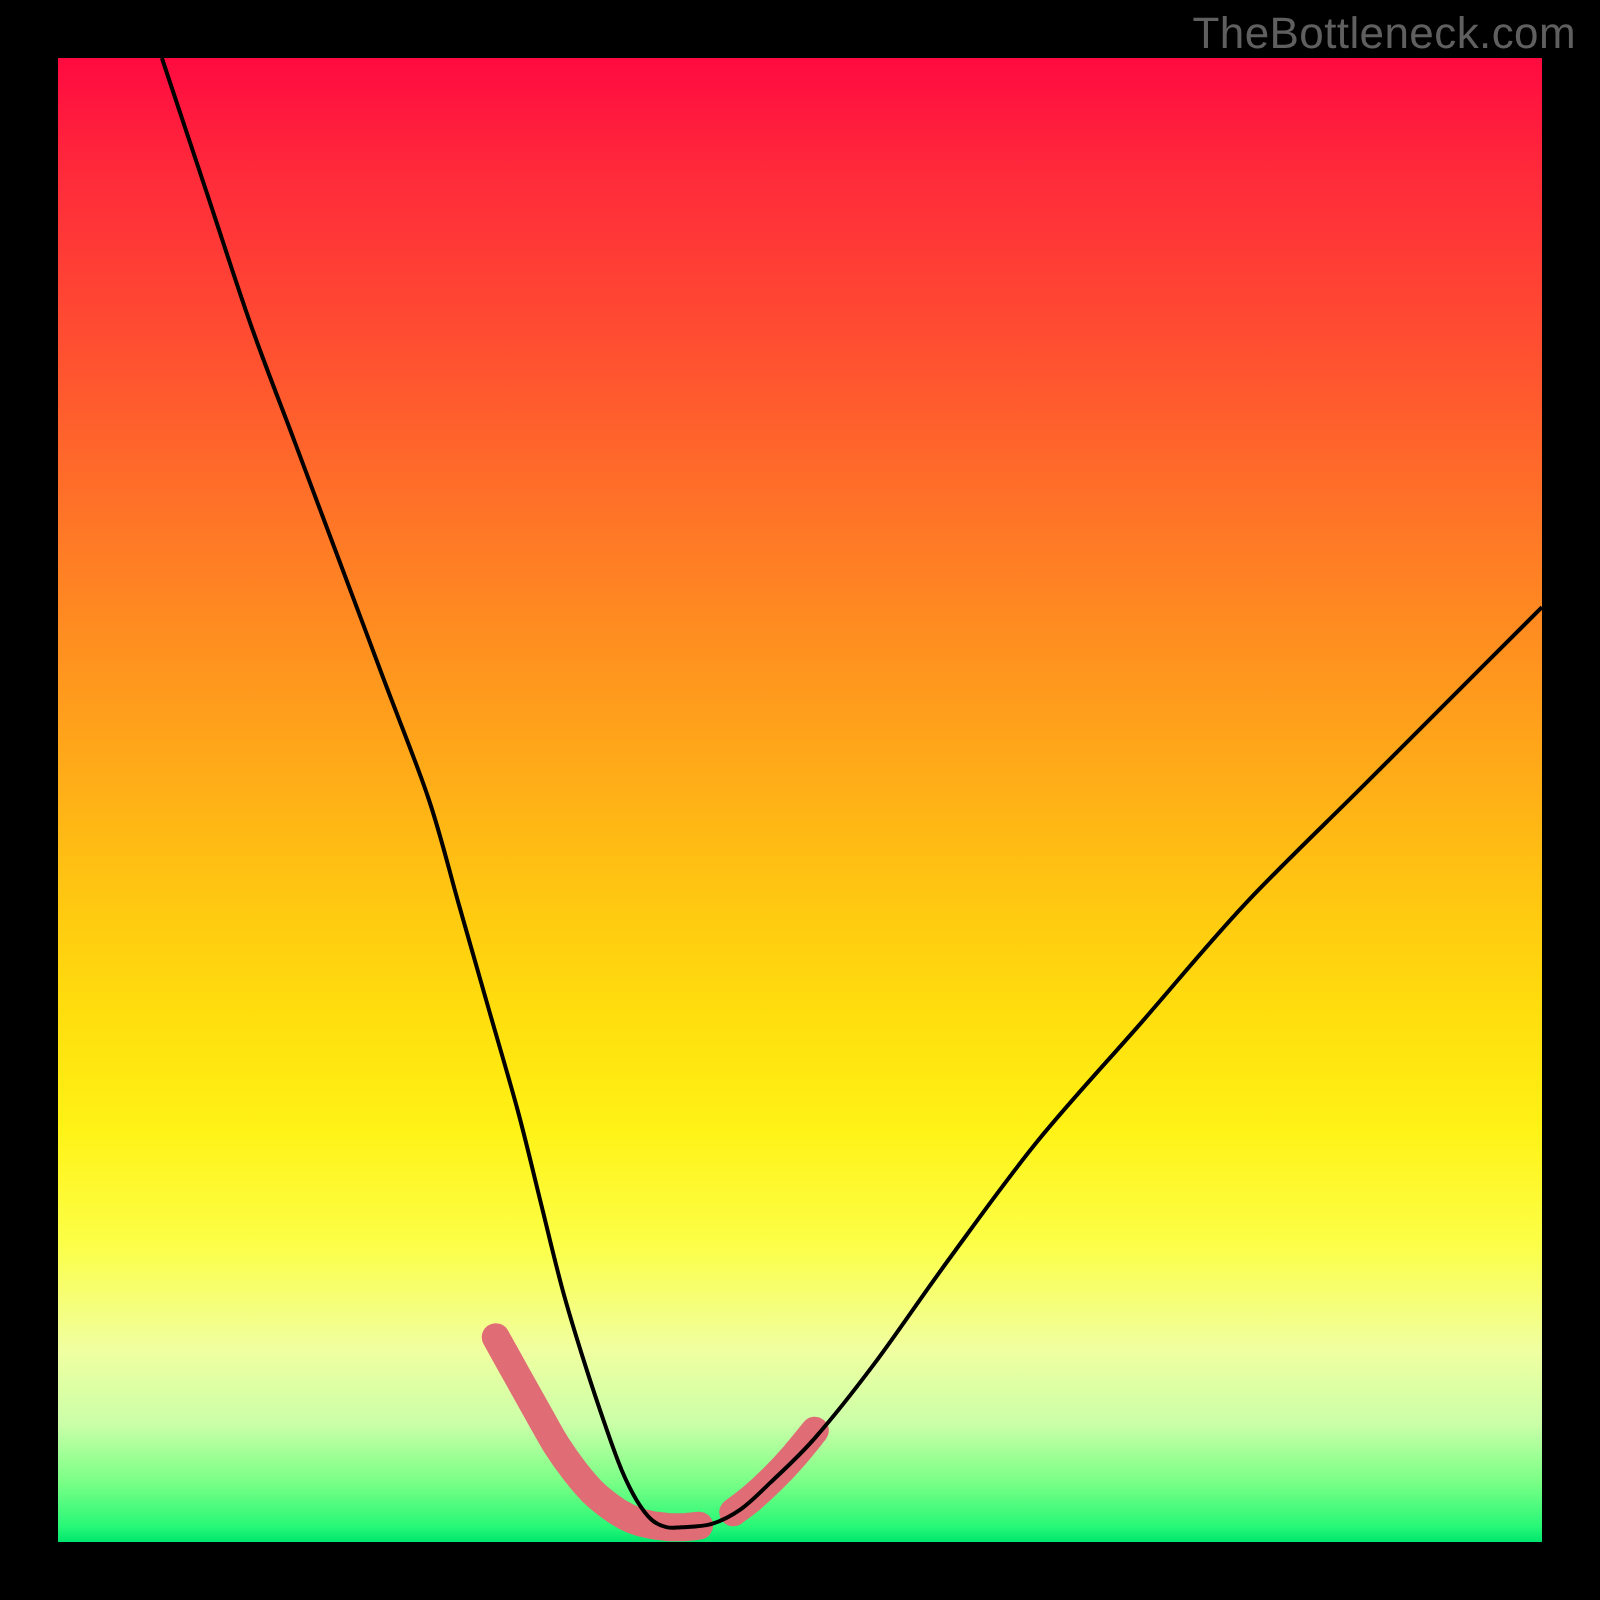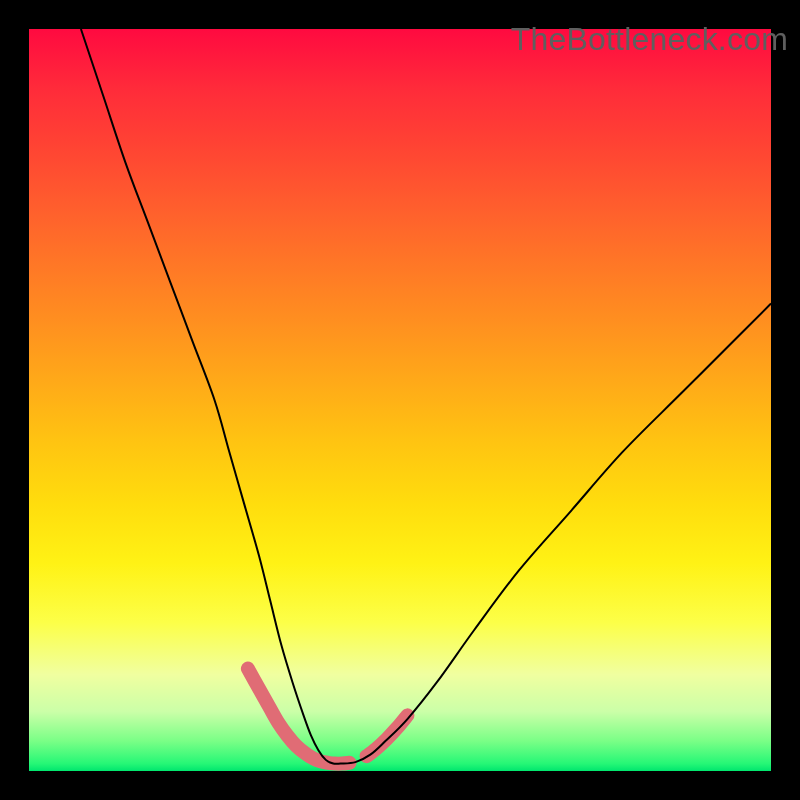--- a/index.html
+++ b/index.html
@@ -43,25 +43,24 @@
       #79ff86 96%,
       #26f776 99%,
       #00e66e 100%
     );
   }
   .watermark {
     position: absolute;
     top: 4px;
     right: 12px;
     color: #5f5f5f;
-    font-size: 32px;
+    font-size: 22px;
     font-weight: 400;
     letter-spacing: 0.2px;
     user-select: none;
-    margin-top: 17px;
   }
   svg.curve {
     position: absolute;
     left: 0;
     top: 0;
     width: 742px;
     height: 742px;
     overflow: visible;
   }
 </style>

